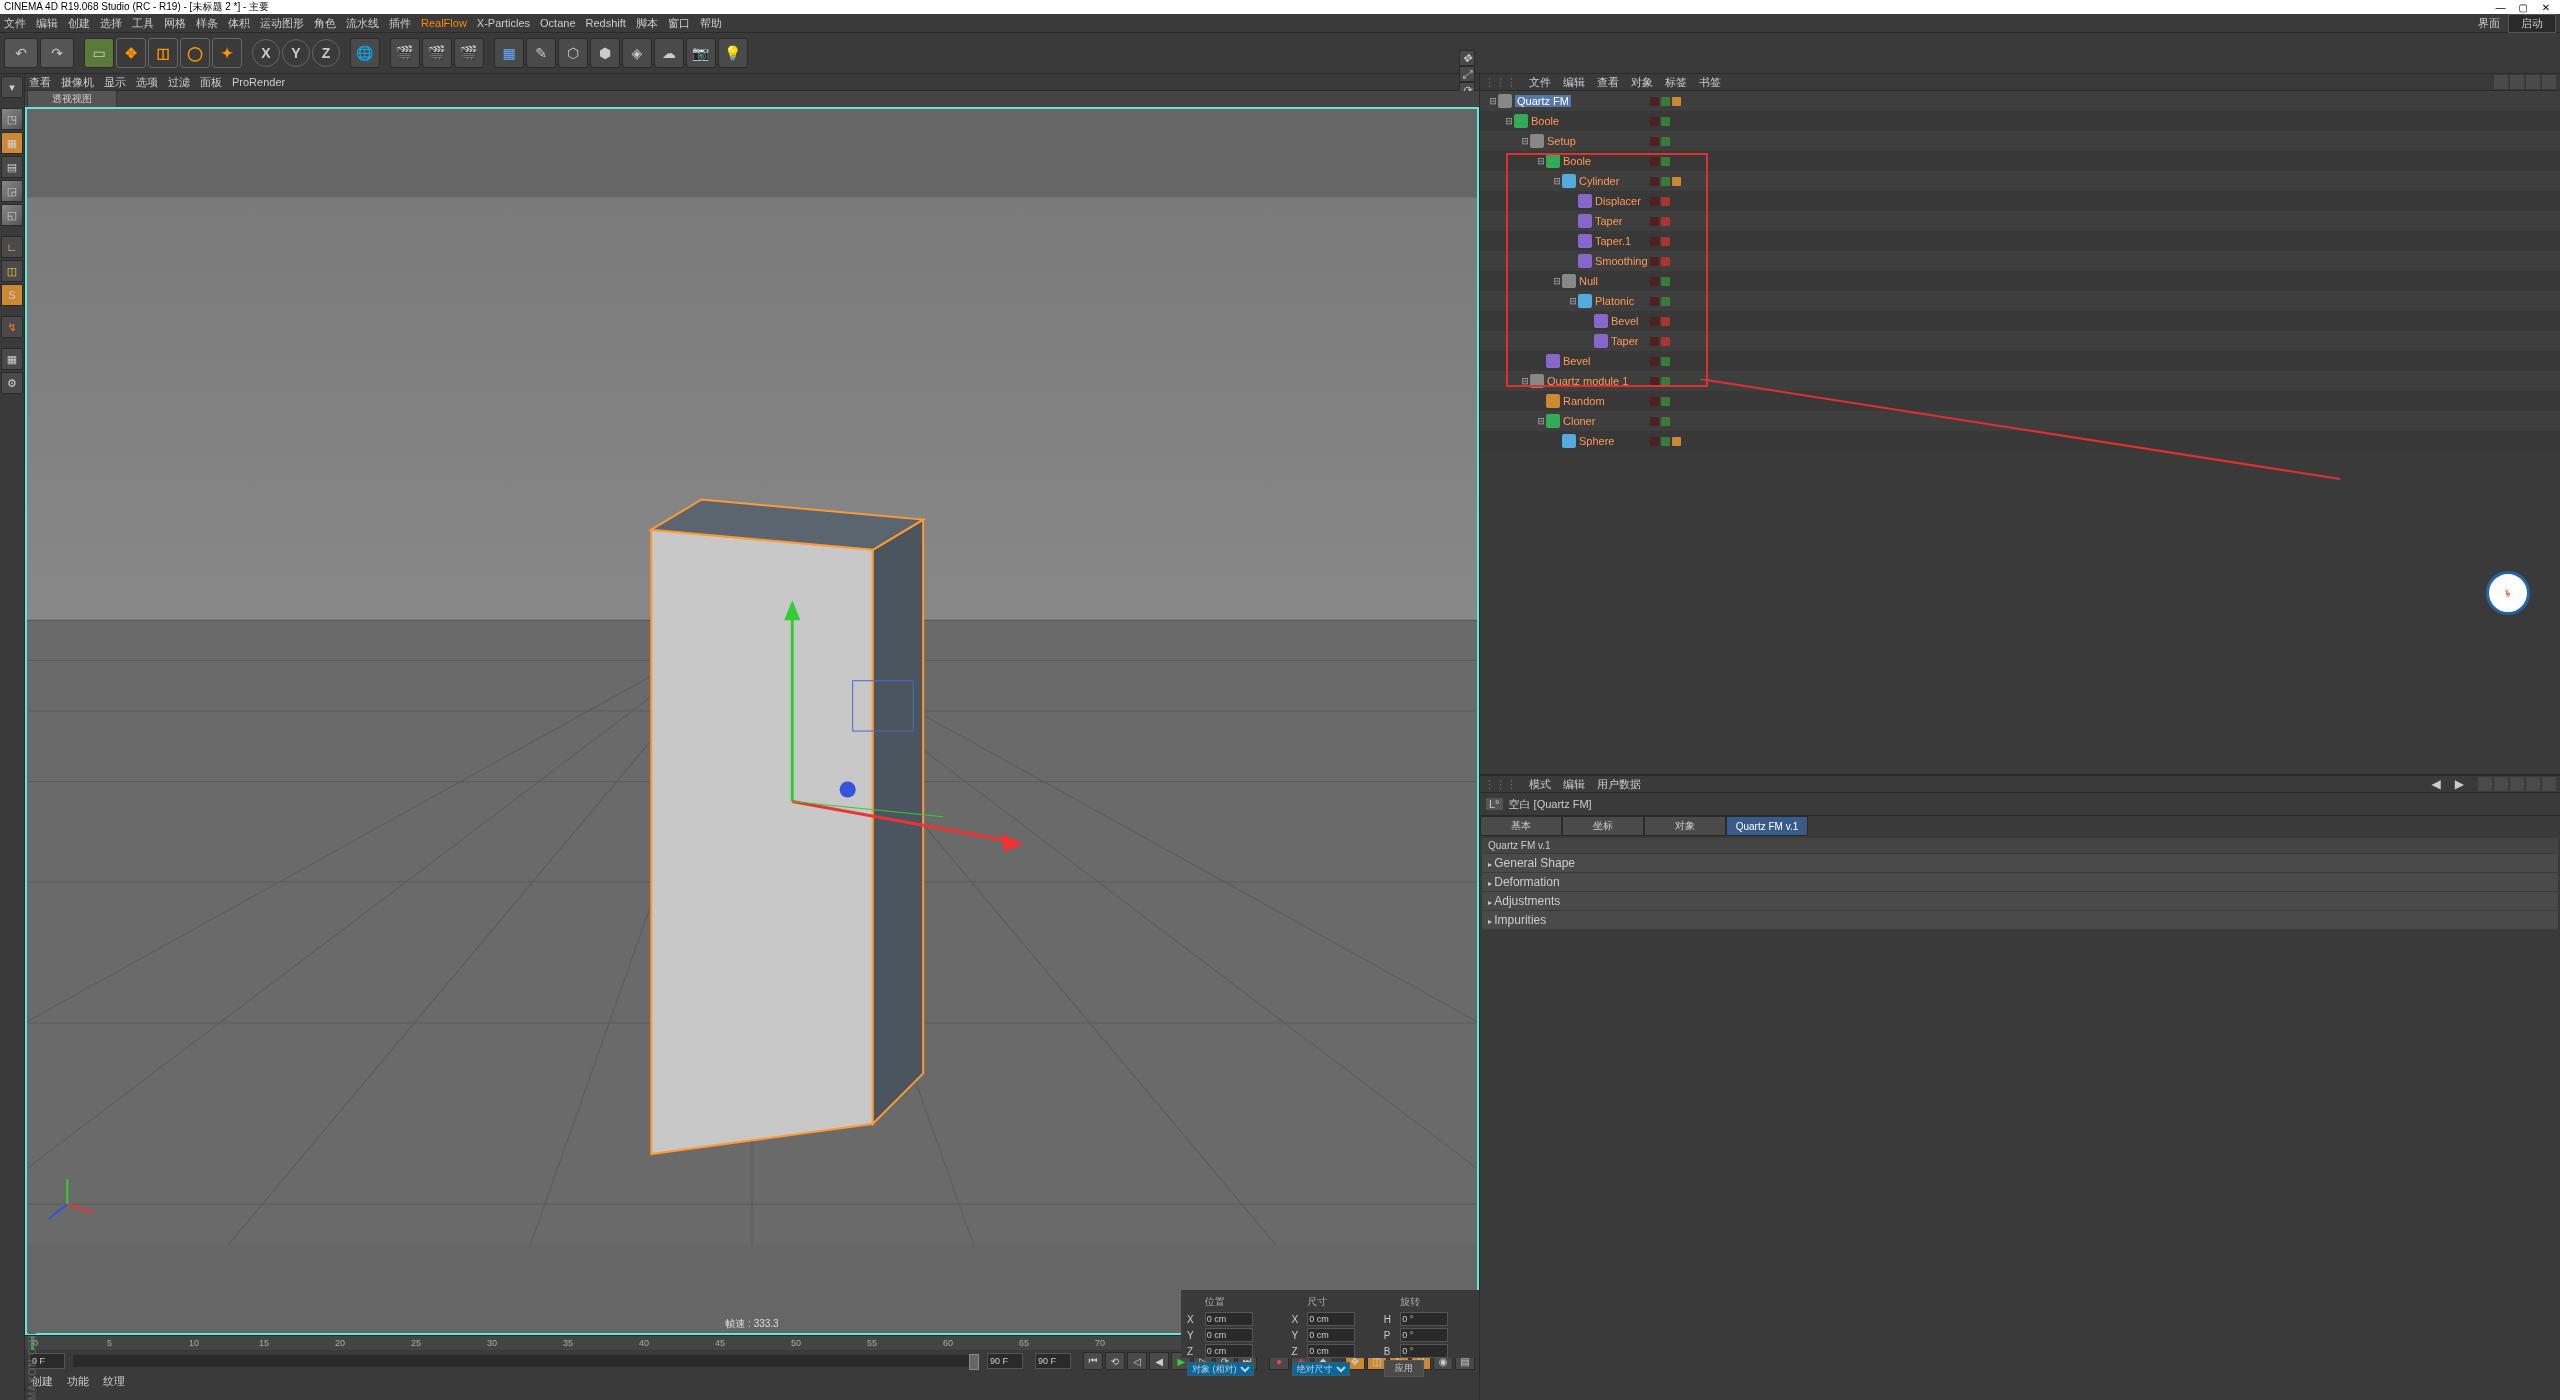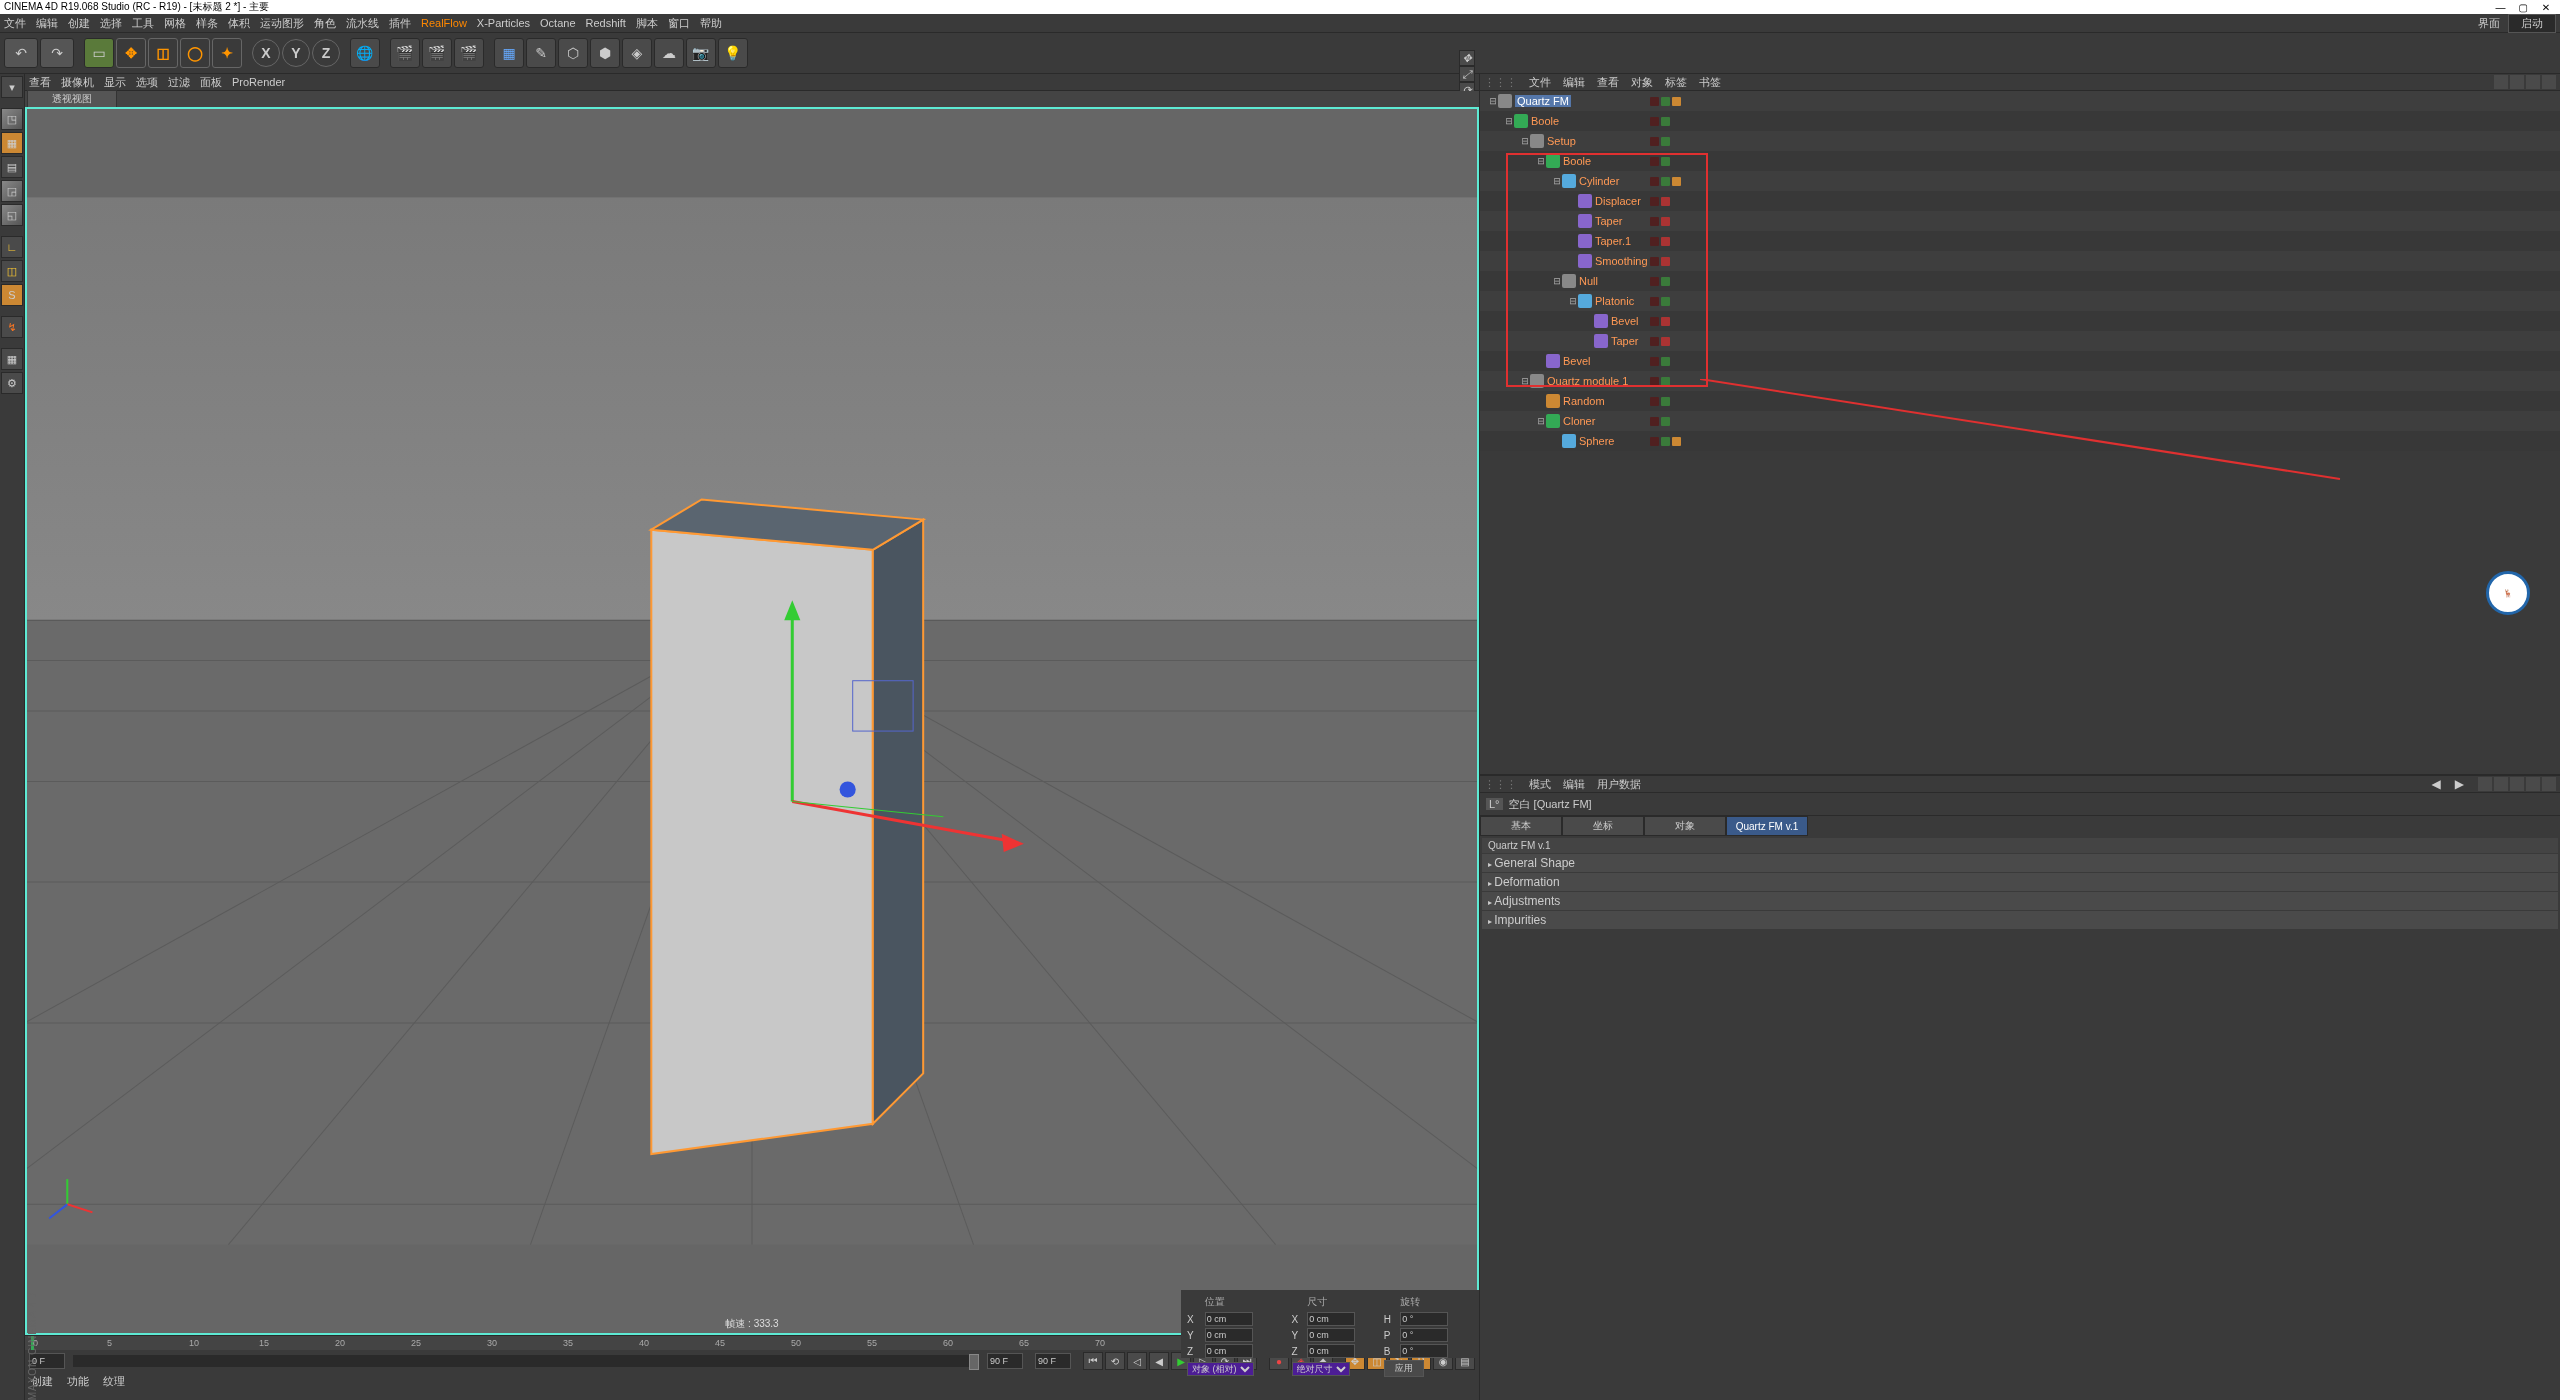--- a/index.html
+++ b/index.html
@@ -39,21 +39,21 @@
   .tlinput{width:30px;height:14px;background:#2a2a2a;border:1px solid #555;color:#ccc;font-size:9px;padding:0 2px}
   .tlslider{flex:1;height:12px;background:#2a2a2a;margin:0 6px;position:relative}
   .tlslider .knob{position:absolute;right:0;top:-1px;width:8px;height:14px;background:#666;border:1px solid #888}
   .bottombar{height:18px;background:#3a3a3a;display:flex;align-items:center;padding:0 6px;font-size:11px}
   .bottombar span{margin-right:14px}
   .coords{height:60px;background:#3a3a3a;padding:4px;font-size:10px;position:absolute;right:0;bottom:48px;width:290px}
   .coords table{width:100%;border-collapse:collapse}
   .coords td{padding:1px 2px}
   .coords input{width:44px;background:#2a2a2a;border:1px solid #555;color:#ccc;font-size:9px;padding:1px}
   .coords .hdr td{color:#aaa;text-align:left;padding-bottom:2px}
-  .coords select{background:#4c1d95;border:1px solid #555;color:#ccc;font-size:9px}
+  .coords select{background:#0369a1;border:1px solid #555;color:#ccc;font-size:9px}
   .coords button{background:#4a4a4a;border:1px solid #555;color:#ccc;font-size:9px;padding:1px 10px}
   .rightcol{width:1080px;background:#3a3a3a;display:flex;flex-direction:column;border-left:1px solid #2a2a2a}
   .objpanel{flex:1;display:flex;flex-direction:column;min-height:700px}
   .panelmenu{height:16px;background:#3a3a3a;display:flex;align-items:center;padding:0 4px;font-size:11px;border-bottom:1px solid #2a2a2a}
   .panelmenu span{margin-right:12px}
   .panelmenu .ricons{margin-left:auto;display:flex;gap:2px}
   .panelmenu .ricons i{width:14px;height:14px;background:#4a4a4a;display:inline-block}
   .tree{flex:1;background:#3a3a3a;overflow:auto;position:relative}
   .trow{height:20px;display:flex;align-items:center;font-size:11px;position:relative}
   .trow:nth-child(odd){background:#3e3e3e}

